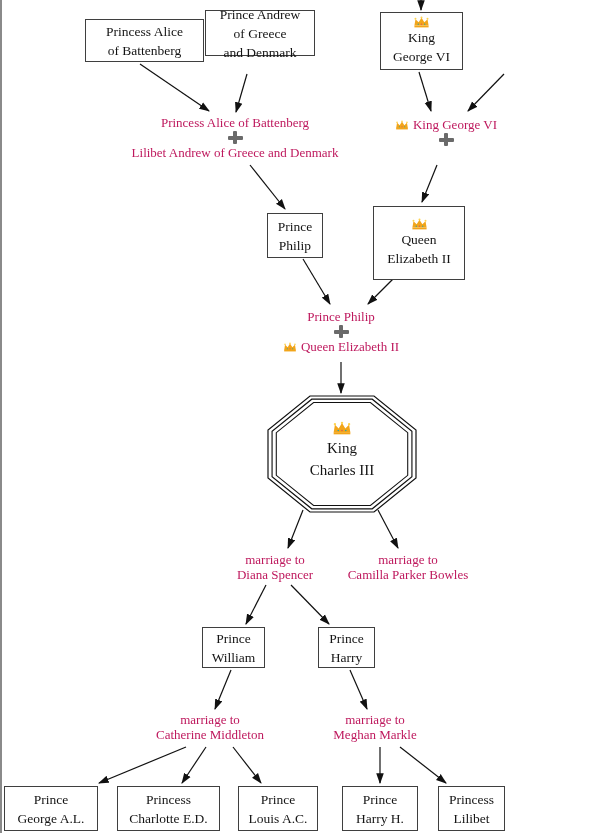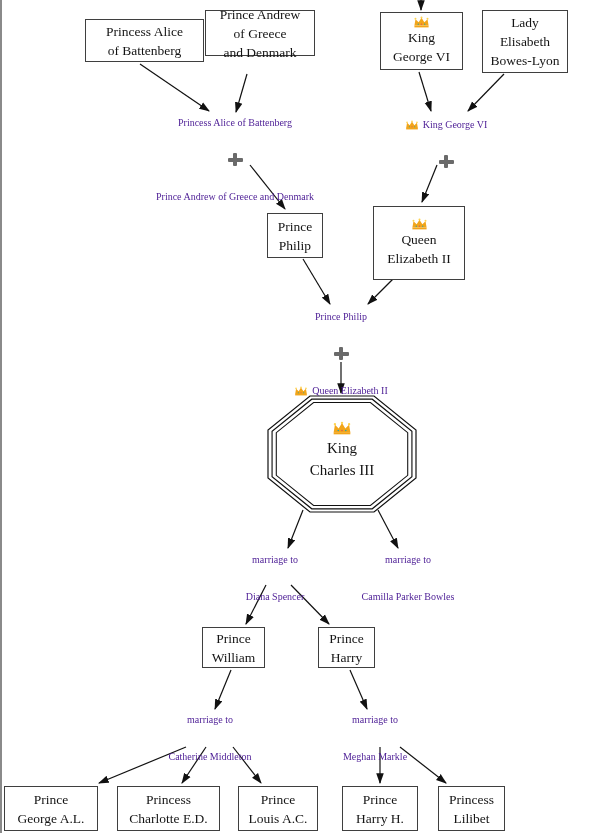--- a/index.html
+++ b/index.html
@@ -10,21 +10,21 @@
   #edge-layer{position:absolute;left:0;top:0;width:616px;height:833px;}
   .left-border{position:absolute;left:0;top:0;width:2px;height:833px;background:#8a8a8a;}
   .pbox{
     position:absolute;box-sizing:border-box;background:#fff;
     border:1.5px solid #3f3f3f;color:#141414;
     display:flex;flex-direction:column;align-items:center;justify-content:center;
     text-align:center;font-size:13.5px;line-height:19px;white-space:nowrap;
   }
   .union,.marriage{
     position:absolute;display:flex;flex-direction:column;align-items:center;
-    color:#4c1d95;font-size:10px;line-height:15px;text-align:center;white-space:nowrap;gap:22px;
+    color:#be185d;font-size:13px;line-height:15px;text-align:center;white-space:nowrap;
   }
   .union .row{display:flex;align-items:center;gap:4px;}
   .plus{position:relative;width:15px;height:13px;margin:1px 0;}
   .plus::before,.plus::after{content:"";position:absolute;background:#6a6a6a;border-radius:1px;}
   .plus::before{left:0;top:4.5px;width:15px;height:4px;}
   .plus::after{left:5.5px;top:0;width:4px;height:13px;}
   .crown{width:17px;height:12px;display:block;}
   .crown.small{width:14px;height:10px;}
   .crown.big{width:20px;height:14px;}
   .oct-label{
@@ -93,30 +93,25 @@
       <circle cx="3.5" cy="3.5" r="1.4" fill="#FFD34D"></circle>
         <circle cx="12" cy="1.8" r="1.4" fill="#FFD34D"></circle>
         <circle cx="20.5" cy="3.5" r="1.4" fill="#FFD34D"></circle>
       <circle cx="7.5" cy="11" r="1" fill="#2ea3a0"></circle>
         <circle cx="12" cy="11" r="1" fill="#e05555"></circle>
         <circle cx="16.5" cy="11" r="1" fill="#2ea3a0"></circle>
     </svg>
     <span>King</span>
     <span>George VI</span>
   </div>
-  <div class="pbox" style="left:482px;top:10px;width:86px;height:63px;">
-    <span>Lady</span>
-    <span>Elisabeth</span>
-    <span>Bowes-Lyon</span>
-  </div>
 
   <div class="union" style="left:121px;top:115px;width:228px;">
     <span>Princess Alice of Battenberg</span>
     <span class="plus"></span>
-    <span>Prince Andrew of Greece and Denmark</span>
+    <span>Lilibet Andrew of Greece and Denmark</span>
   </div>
 
   <div class="union" style="left:346px;top:117px;width:200px;">
     <span class="row">
       <svg class="crown small" viewBox="0 0 24 16">
         <path d="M2 13 L3.5 4 L8 8.5 L12 2 L16 8.5 L20.5 4 L22 13 Z" fill="#F2A51A"></path>
         <rect x="2" y="13" width="20" height="2.6" fill="#F2A51A"></rect>
         <circle cx="3.5" cy="3.5" r="1.4" fill="#FFD34D"></circle>
           <circle cx="12" cy="1.8" r="1.4" fill="#FFD34D"></circle>
           <circle cx="20.5" cy="3.5" r="1.4" fill="#FFD34D"></circle>

